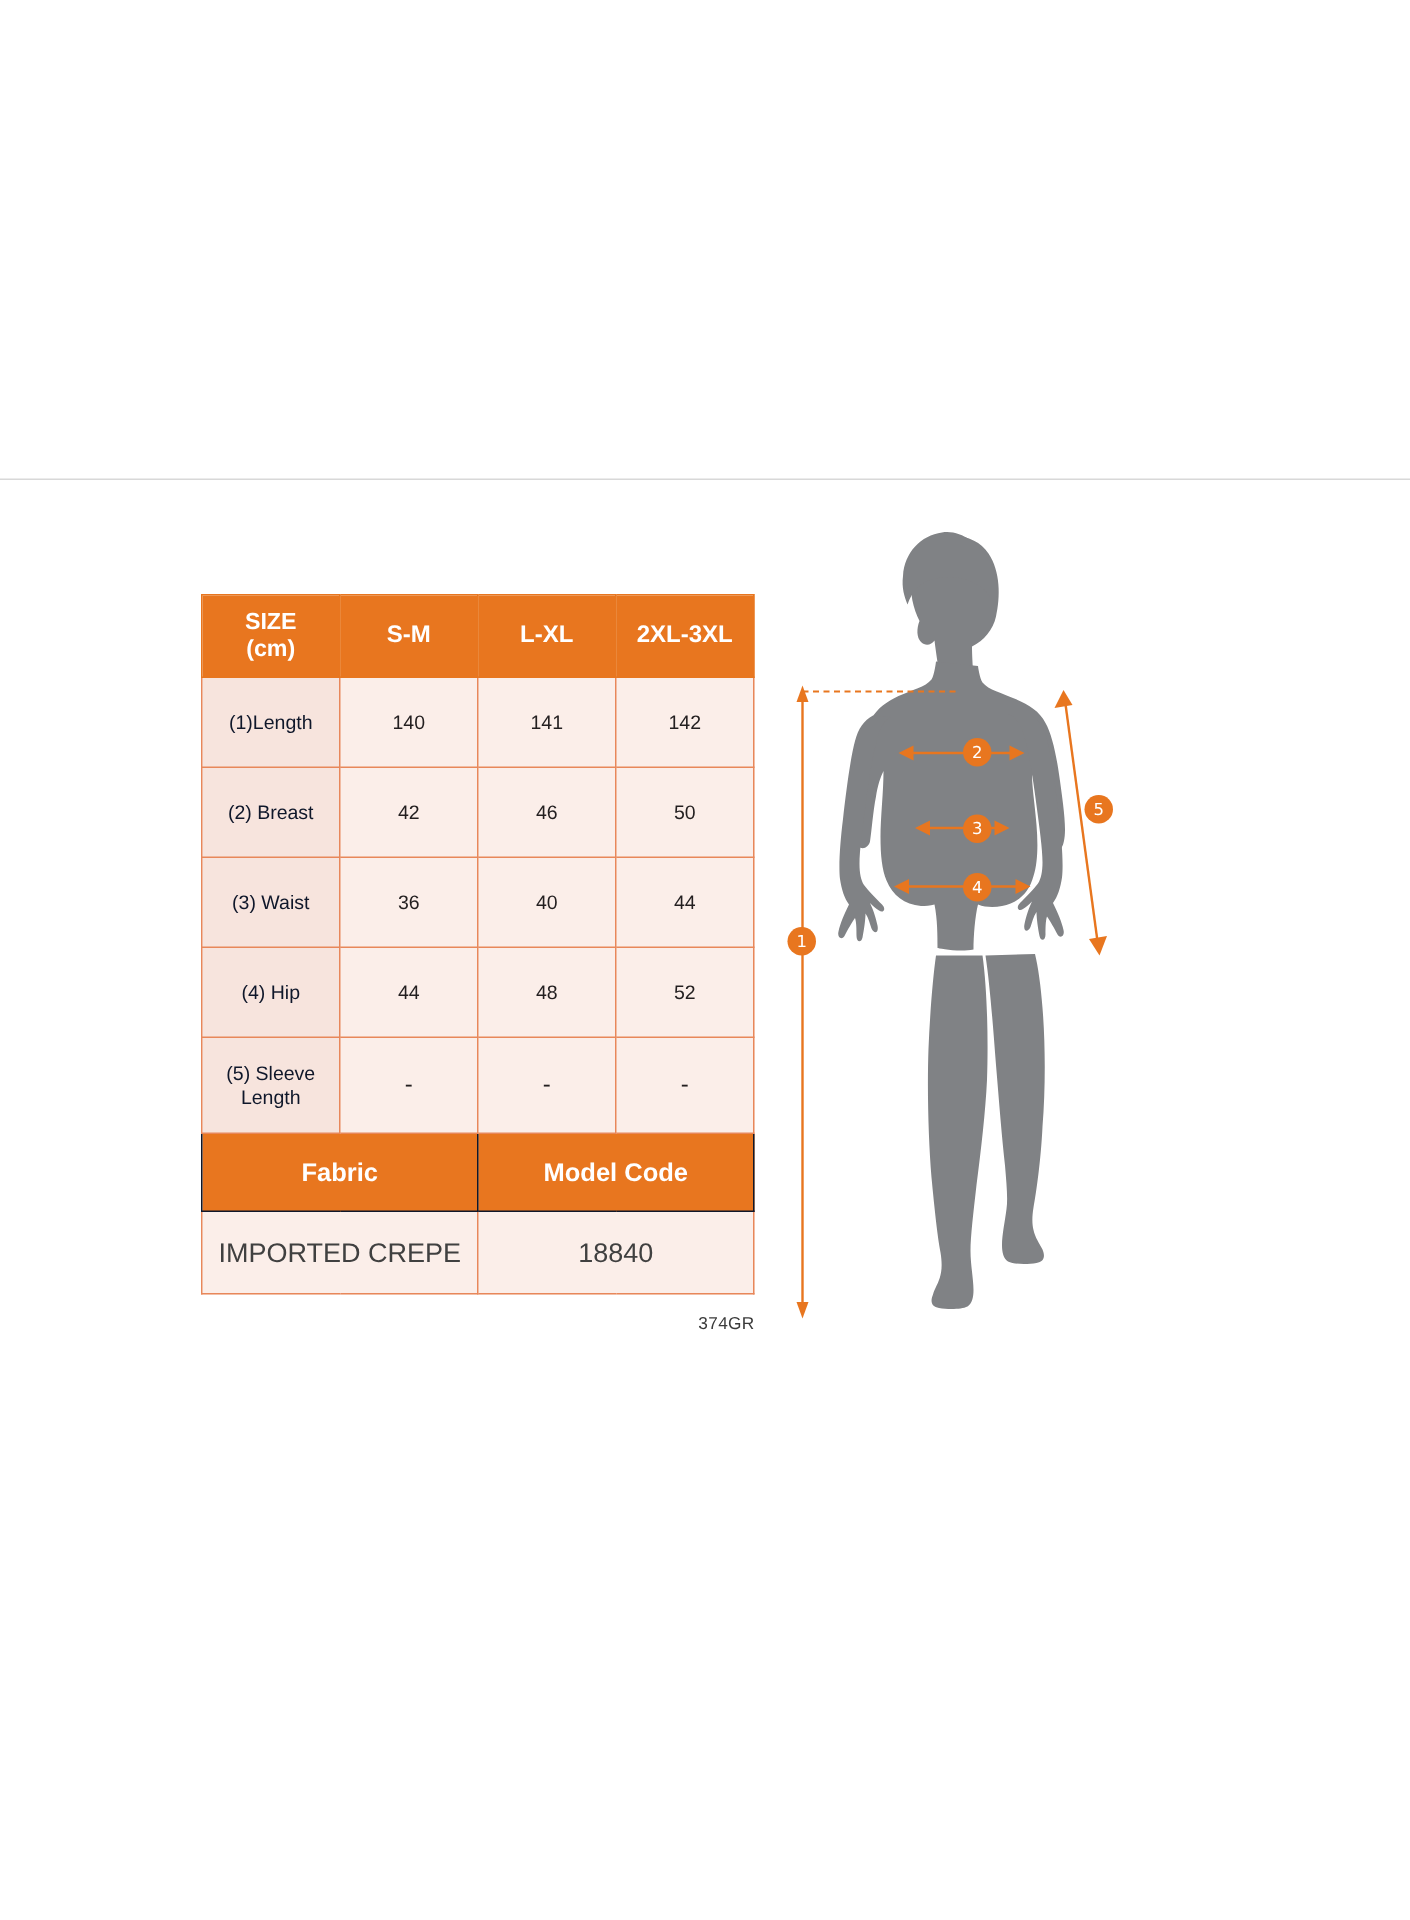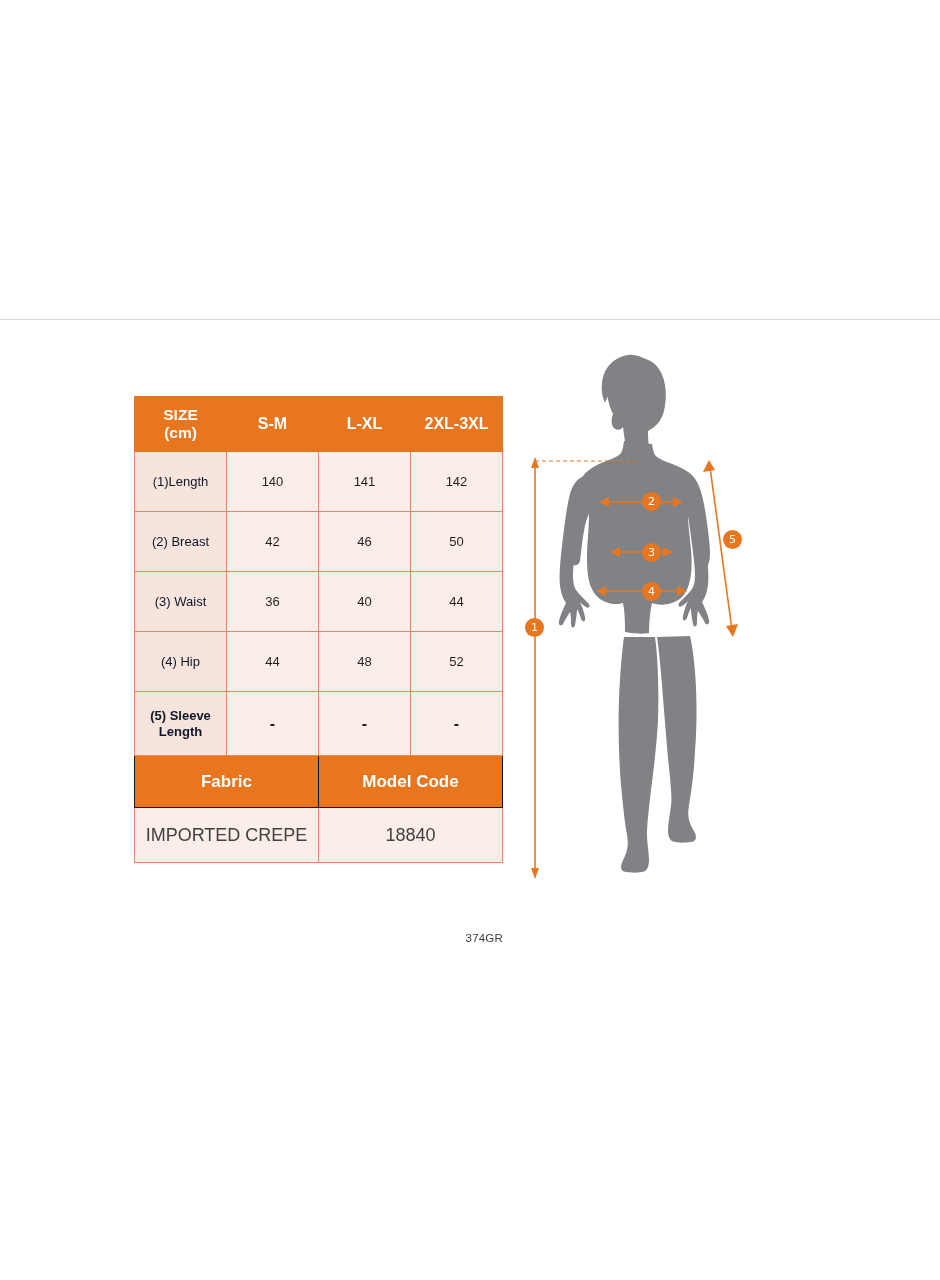--- a/index.html
+++ b/index.html
@@ -70,42 +70,42 @@
     line-height: 1.2;
     padding: 0 4px;
     margin-left: 42px;
   }
   td.value {
     background: #fbeee9;
     font-size: 19px;
     color: #231f20;
   }
   td.value.dash { font-size: 16px; }
-  tr.data-row.tall td { height: 64px; font-weight: bold; }
+  tr.data-row.tall td { height: 64px; }
 
   
   tr.fabric-head th {
     background: #e8761f;
     color: #ffffff;
     font-size: 17px;
     font-weight: bold;
     height: 52px;
     border: 1px solid #0f172a;
   }
   tr.fabric-body td {
     background: #fbeee9;
     height: 55px;
     font-size: 18px;
     color: #404040;
   }
 
   .chart-code {
     position: absolute;
     left: 134px;
-    top: 932px;
+    top: 877px;
     width: 369px;
     text-align: right;
     font-size: 11.5px;
     color: #3a3a3a;
     letter-spacing: .2px;
   }
 
   
   .figure-wrap {
     position: absolute;

